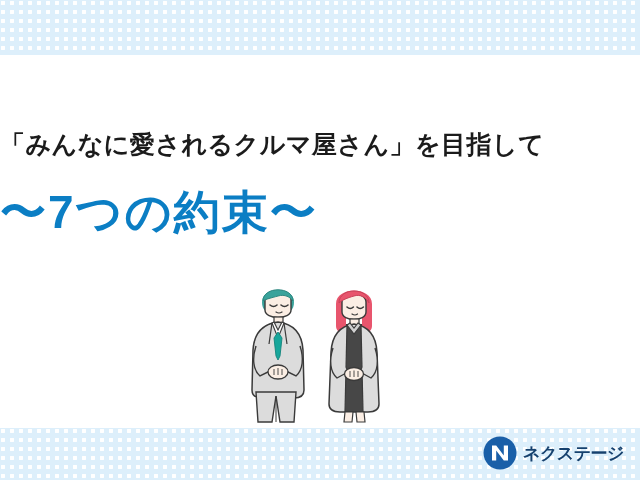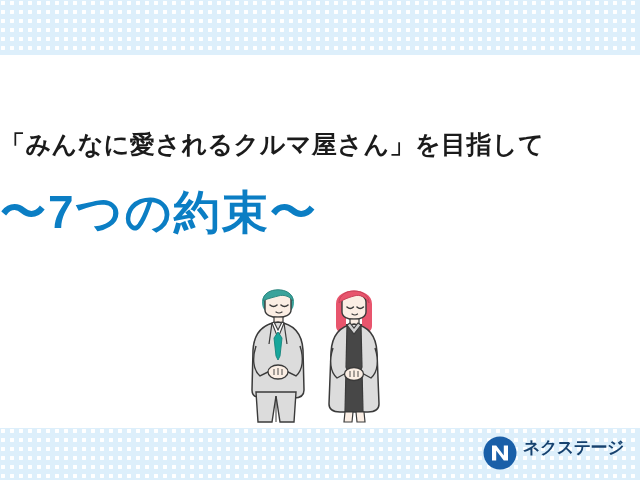--- a/index.html
+++ b/index.html
@@ -75,21 +75,21 @@
     width: 176px;
     height: 152px;
   }
 
   
   .logo {
     position: absolute;
     right: 16px;
     bottom: 10px;
     display: flex;
-    align-items: flex-start;
+    align-items: center;
     gap: 6px;
   }
   .logo-mark {
     width: 34px;
     height: 34px;
   }
   .logo-text {
     font-size: 17px;
     font-weight: bold;
     color: #16416e;

